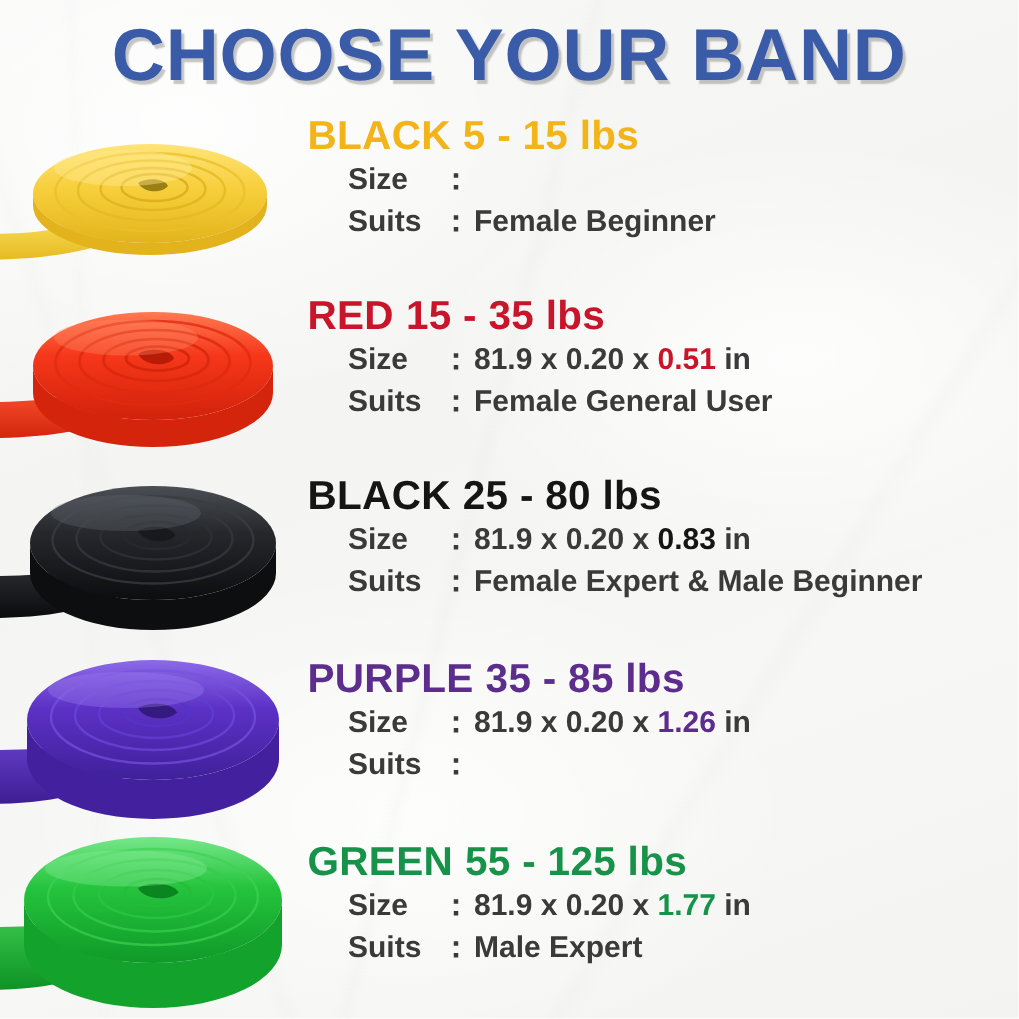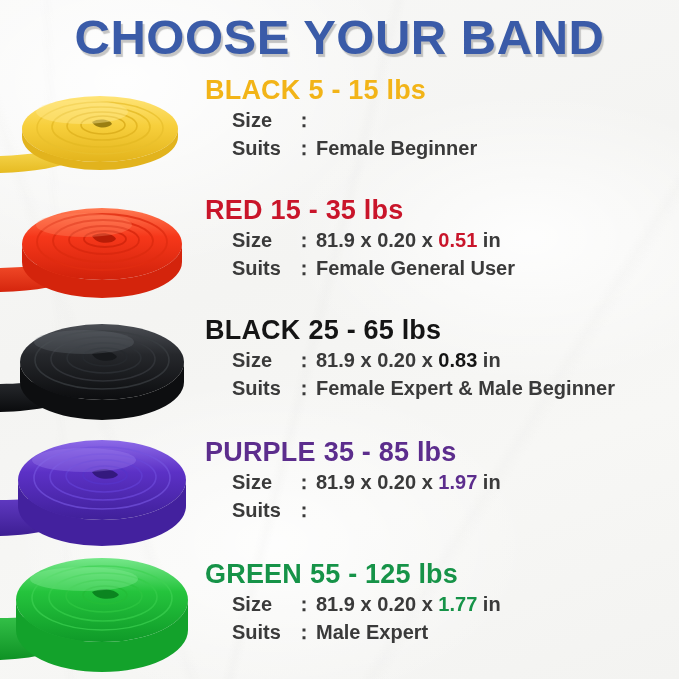--- a/index.html
+++ b/index.html
@@ -239,21 +239,21 @@
         <ellipse cx="110" cy="48" rx="67" ry="29" fill="none" stroke="#3a3d42" stroke-width="1.6" opacity="0.75"></ellipse>
         <ellipse cx="111" cy="47" rx="52" ry="22" fill="none" stroke="#34373c" stroke-width="1.6" opacity="0.8"></ellipse>
         <ellipse cx="112" cy="46" rx="37" ry="15" fill="none" stroke="#2d3035" stroke-width="1.6" opacity="0.85"></ellipse>
         <ellipse cx="113" cy="45" rx="22" ry="9" fill="none" stroke="#26292e" stroke-width="1.6" opacity="0.9"></ellipse>
         <path d="M100 42 C108 37 122 39 125 45 C120 51 104 50 100 42 Z" fill="#17191c"></path>
         <ellipse cx="92" cy="30" rx="50" ry="12" fill="#6b6f77" opacity="0.3"></ellipse>
       </svg>
     </div>
     <div class="text-col">
       <div class="band-heading c-black">
-        <span class="hd-name">BLACK</span><span>25 - 65 lbs</span>
+        <span class="hd-name">BLACK</span><span>25 - 80 lbs</span>
       </div>
       <div class="spec">
         <span class="spec-label">Size</span>
         <span class="spec-colon">：</span>
         <span class="spec-value">
           <span>81.9 x 0.20 x</span>
           <span class="hl c-black">0.83</span>
           <span>in</span>
         </span>
       </div>
@@ -292,21 +292,21 @@
     </div>
     <div class="text-col">
       <div class="band-heading c-purple">
         <span class="hd-name">PURPLE</span><span>35 - 85 lbs</span>
       </div>
       <div class="spec">
         <span class="spec-label">Size</span>
         <span class="spec-colon">：</span>
         <span class="spec-value">
           <span>81.9 x 0.20 x</span>
-          <span class="hl c-purple">1.97</span>
+          <span class="hl c-purple">1.26</span>
           <span>in</span>
         </span>
       </div>
       <div class="spec">
         <span class="spec-label">Suits</span>
         <span class="spec-colon">：</span>
       </div>
     </div>
   </div>
 

